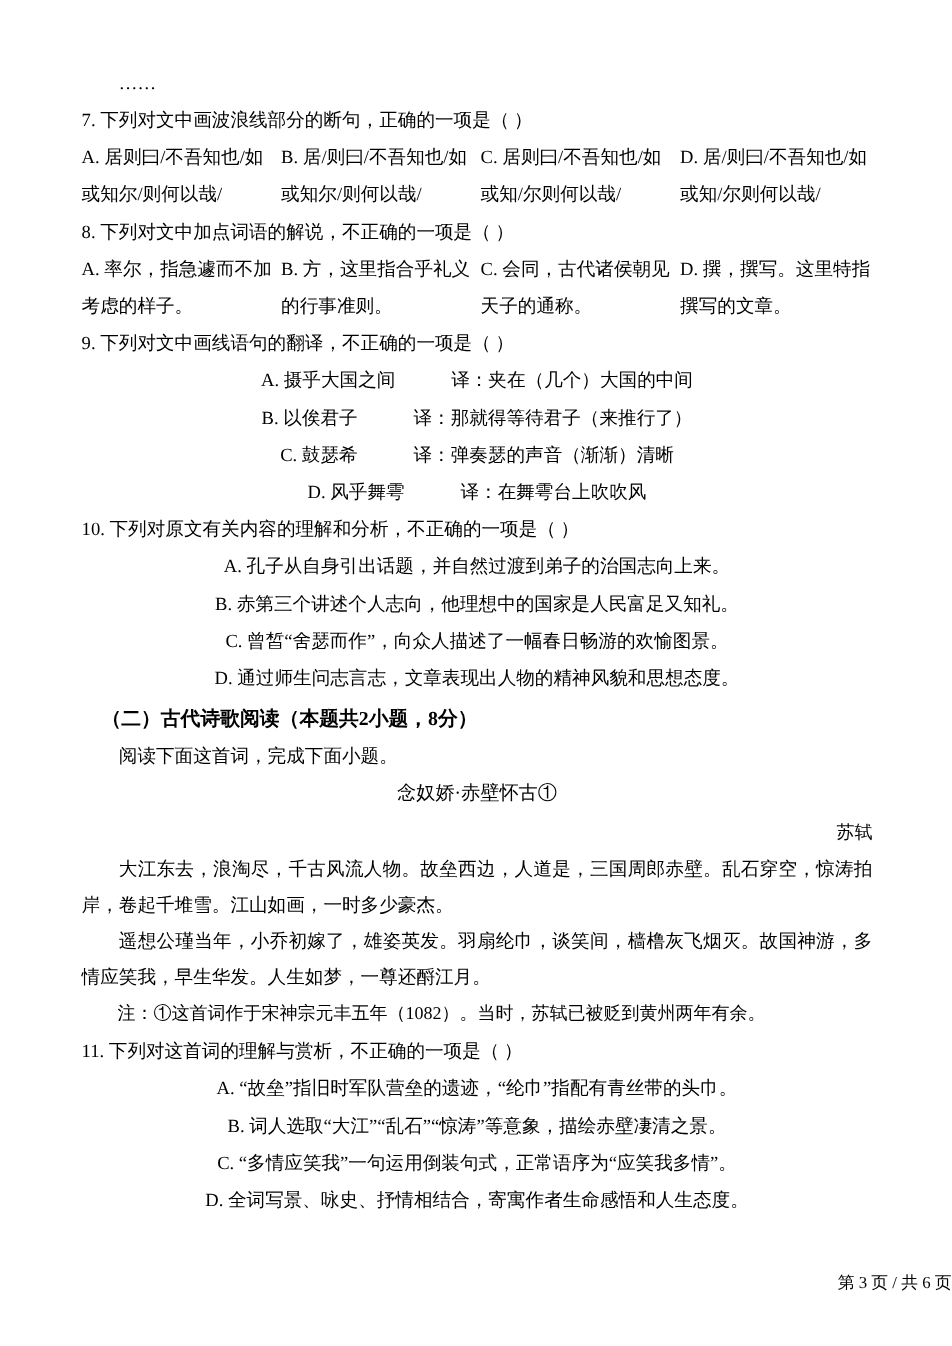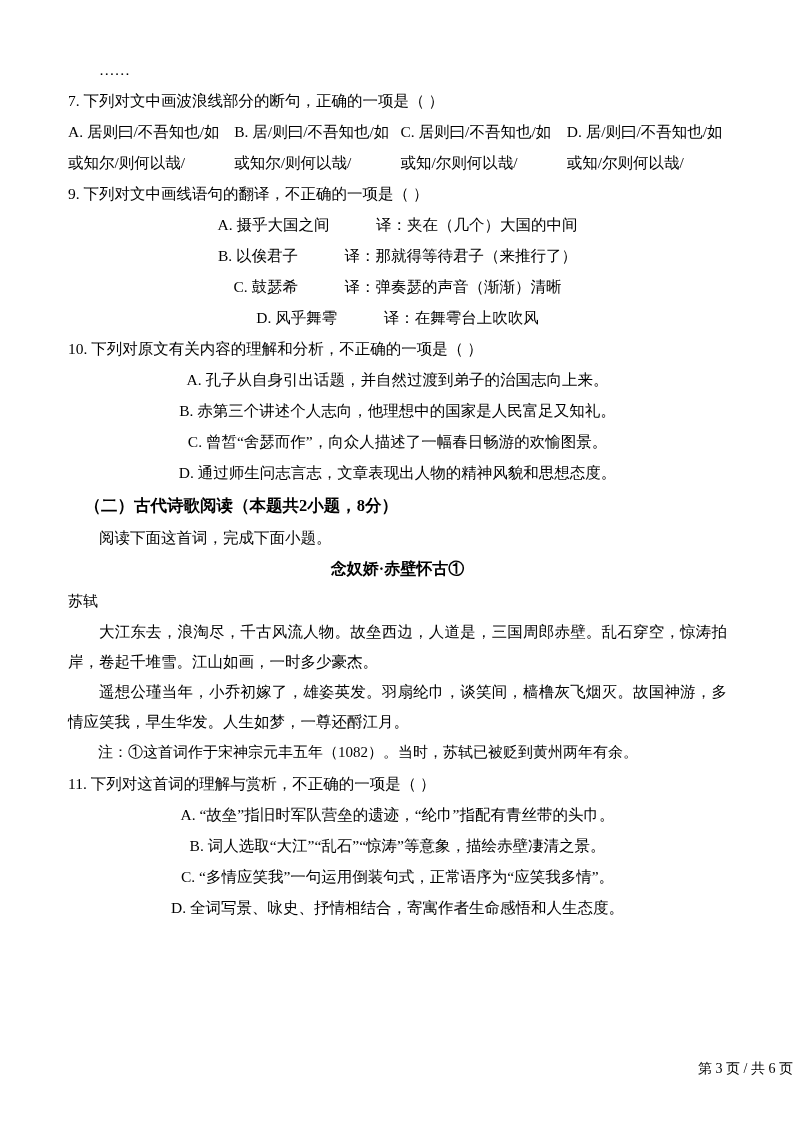--- a/index.html
+++ b/index.html
@@ -34,27 +34,27 @@
   .section-heading {
     margin: 2px 0 0 0;
     font-weight: bold;
     font-size: 16.5px;
     line-height: 32px;
     text-indent: 1em;
   }
   .poem-title {
     margin: 0;
     text-align: center;
-    font-weight: bold;
+    font-weight: normal;
     font-size: 16px;
     line-height: 32px;
   }
   .poem-author {
     margin: 0;
-    text-align: left;
+    text-align: right;
     font-size: 15px;
     line-height: 32px;
   }
   .poem-para {
     text-indent: 2em;
     text-align: justify;
     line-height: 30px;
   }
   .note {
     font-size: 15px;
@@ -78,20 +78,29 @@
   <section class="question">
     <p class="line">7. 下列对文中画波浪线部分的断句，正确的一项是（    ）</p>
     <div class="options-grid">
       <p class="line">A. 居则曰/不吾知也/如或知尔/则何以哉/</p>
       <p class="line">B. 居/则曰/不吾知也/如或知尔/则何以哉/</p>
       <p class="line">C. 居则曰/不吾知也/如或知/尔则何以哉/</p>
       <p class="line">D. 居/则曰/不吾知也/如或知/尔则何以哉/</p>
     </div>
   </section>
 
+  <section class="question">
+    <p class="line">8. 下列对文中加点词语的解说，不正确的一项是（    ）</p>
+    <div class="options-grid">
+      <p class="line">A. 率尔，指急遽而不加考虑的样子。</p>
+      <p class="line">B. 方，这里指合乎礼义的行事准则。</p>
+      <p class="line">C. 会同，古代诸侯朝见天子的通称。</p>
+      <p class="line">D. 撰，撰写。这里特指撰写的文章。</p>
+    </div>
+  </section>
 
   <section class="question">
     <p class="line">9. 下列对文中画线语句的翻译，不正确的一项是（    ）</p>
     <div class="options-list">
       <p class="line">A. 摄乎大国之间　　　译：夹在（几个）大国的中间</p>
       <p class="line">B. 以俟君子　　　译：那就得等待君子（来推行了）</p>
       <p class="line">C. 鼓瑟希　　　译：弹奏瑟的声音（渐渐）清晰</p>
       <p class="line">D. 风乎舞雩　　　译：在舞雩台上吹吹风</p>
     </div>
   </section>

